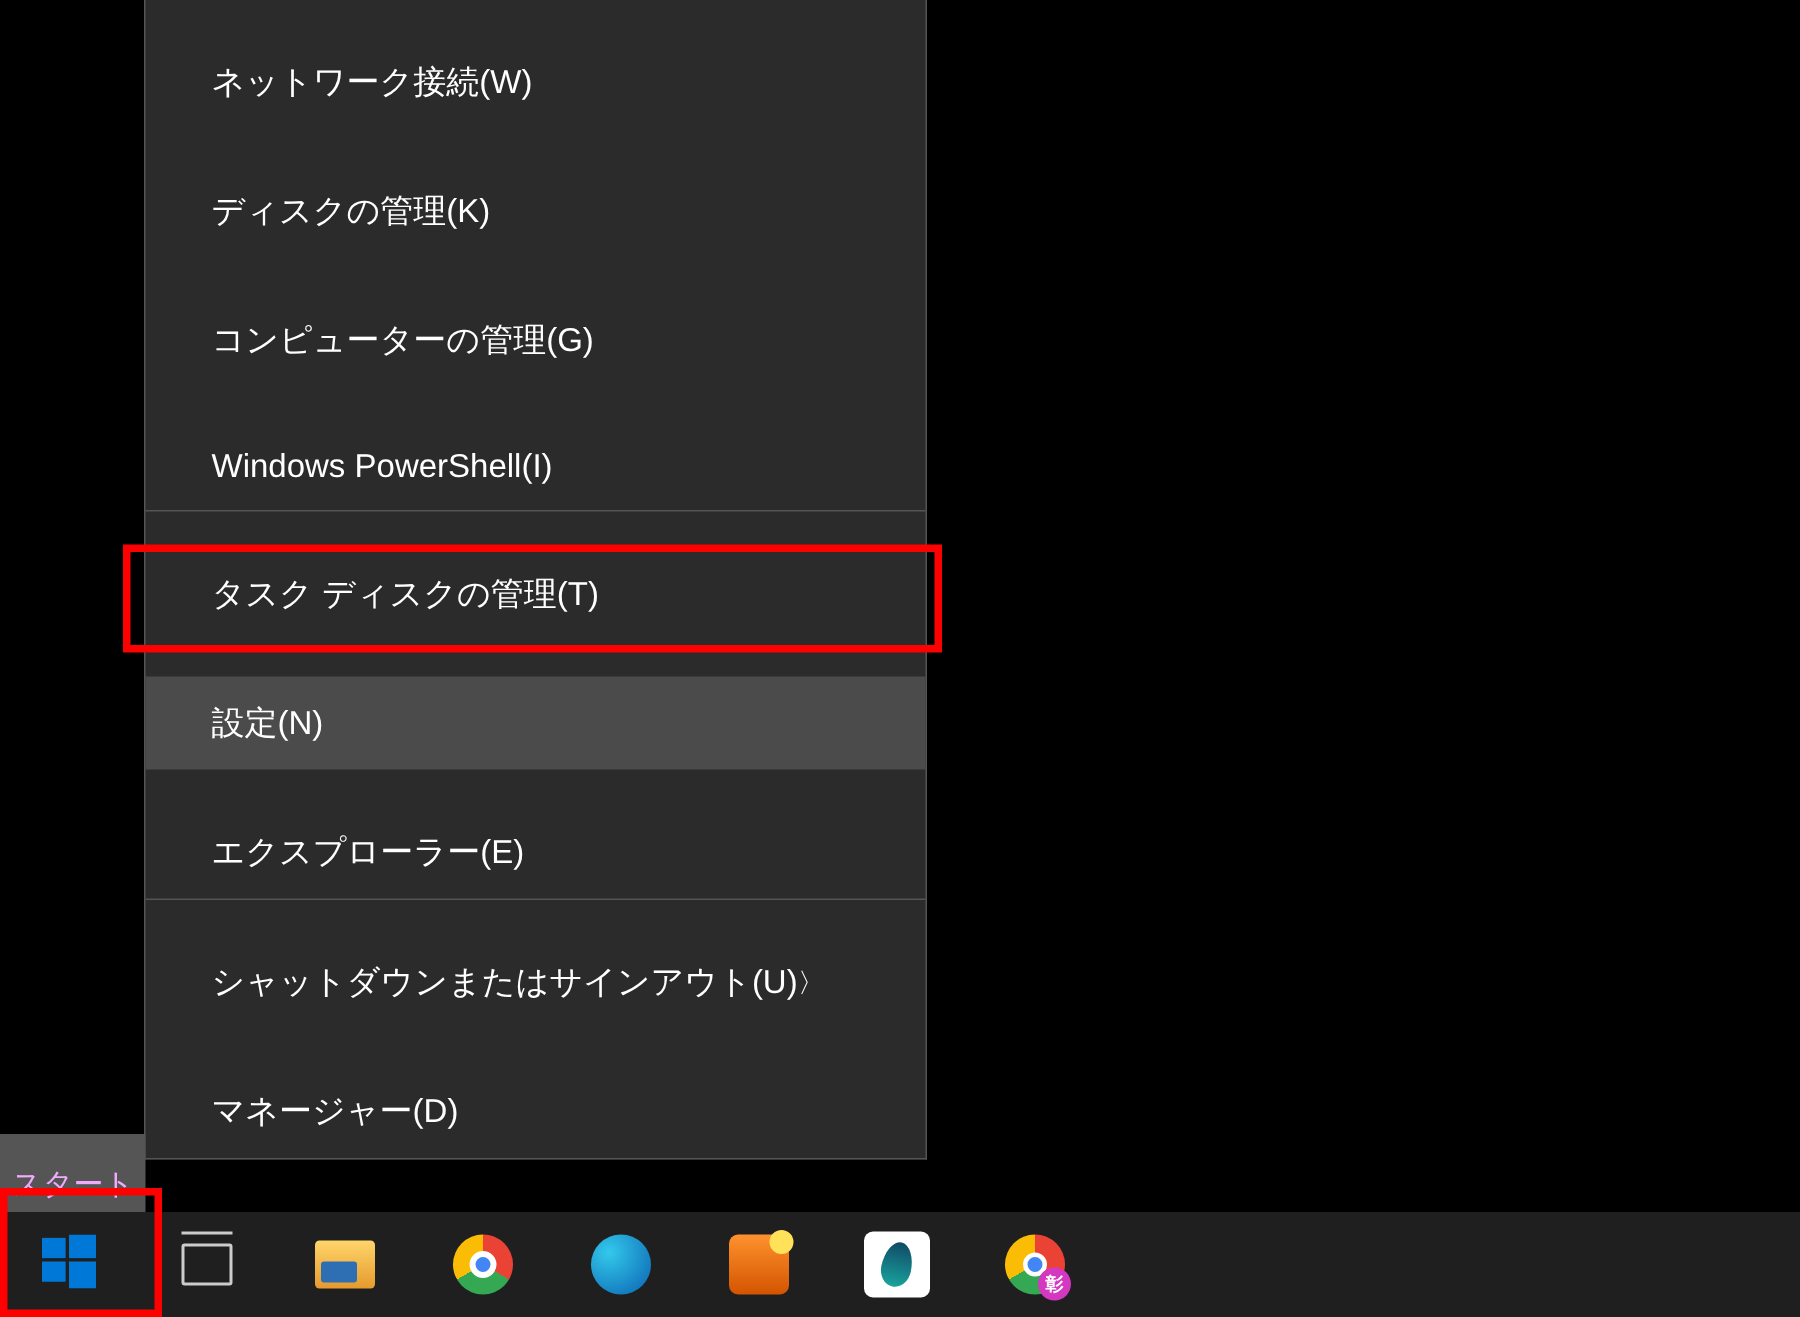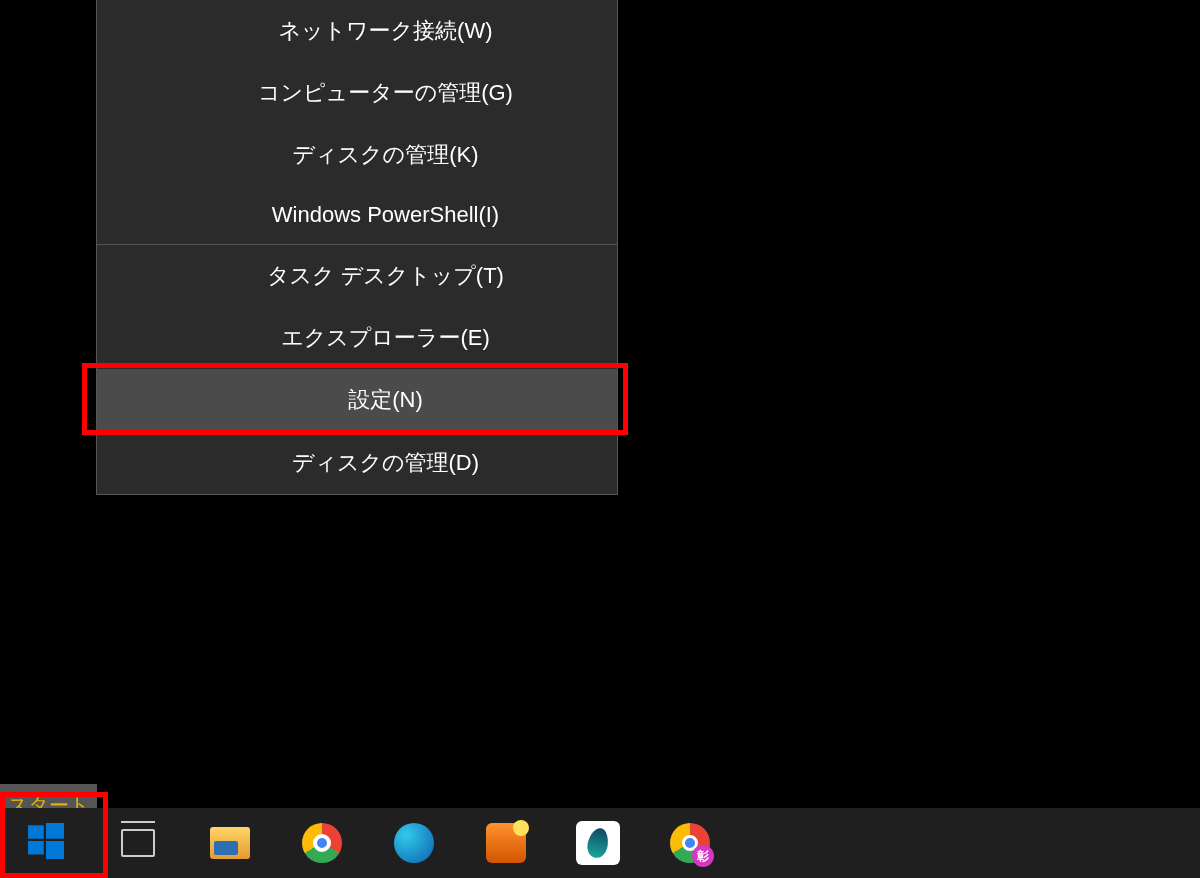--- a/index.html
+++ b/index.html
@@ -10,26 +10,27 @@
   left: 96px;
   top: 0;
   width: 522px;
   background: #2b2b2b;
   border: 1px solid #555;
   border-top: none;
   color: #fff;
   font-size: 22px;
 }
 .menu-item {
-  padding: 16px 0 16px 57px;
+  padding: 16px 0 16px 44px;
   display: flex;
   align-items: center;
-  justify-content: center;
+  justify-content: flex-start;
   white-space: nowrap;
   cursor: default;
+  margin-top: 24px;
 }
 .menu-item.hover { background: #4b4b4b; }
 .menu-sep {
   height: 1px;
   background: #555;
   margin: 0;
 }
 .submenu-arrow {
   margin-right: 22px;
   font-size: 18px;
@@ -49,25 +50,25 @@
   border: 5px solid #ff0000;
   left: 0;
   top: 792px;
   width: 108px;
   height: 86px;
   pointer-events: none;
 }
 .tooltip {
   position: absolute;
   left: 0;
-  top: 784px;
+  top: 756px;
   background: #555;
-  color: #eab308;
+  color: #f0abfc;
   font-size: 20px;
-  padding: 8px 8px;
+  padding: 20px 8px;
 }
 .taskbar {
   position: absolute;
   left: 0;
   bottom: 0;
   width: 1200px;
   height: 70px;
   background: #1f1f1f;
   display: flex;
   align-items: center;
@@ -167,45 +168,49 @@
 </head>
 <body>
 
 <div class="desktop">
 
   <div class="context-menu">
     <div class="menu-item">
       <span>ネットワーク接続(W)</span>
     </div>
     <div class="menu-item">
+      <span>ディスクの管理(K)</span>
+    </div>
+    <div class="menu-item">
       <span>コンピューターの管理(G)</span>
     </div>
     <div class="menu-item">
-      <span>ディスクの管理(K)</span>
-    </div>
-    <div class="menu-item">
       <span>Windows PowerShell(I)</span>
     </div>
 
     <div class="menu-sep"></div>
 
     <div class="menu-item">
-      <span>タスク デスクトップ(T)</span>
-    </div>
-    <div class="menu-item">
-      <span>エクスプローラー(E)</span>
+      <span>タスク ディスクの管理(T)</span>
     </div>
     <div class="menu-item hover">
       <span>設定(N)</span>
     </div>
+    <div class="menu-item">
+      <span>エクスプローラー(E)</span>
+    </div>
 
     <div class="menu-sep"></div>
 
     <div class="menu-item">
-      <span>ディスクの管理(D)</span>
+      <span>シャットダウンまたはサインアウト(U)</span>
+      <span class="submenu-arrow">〉</span>
+    </div>
+    <div class="menu-item">
+      <span>マネージャー(D)</span>
     </div>
   </div>
 
   <div class="tooltip">
     <span>スタート</span>
   </div>
 
   <div class="taskbar">
     <div class="tb-item start-btn">
       <span>

